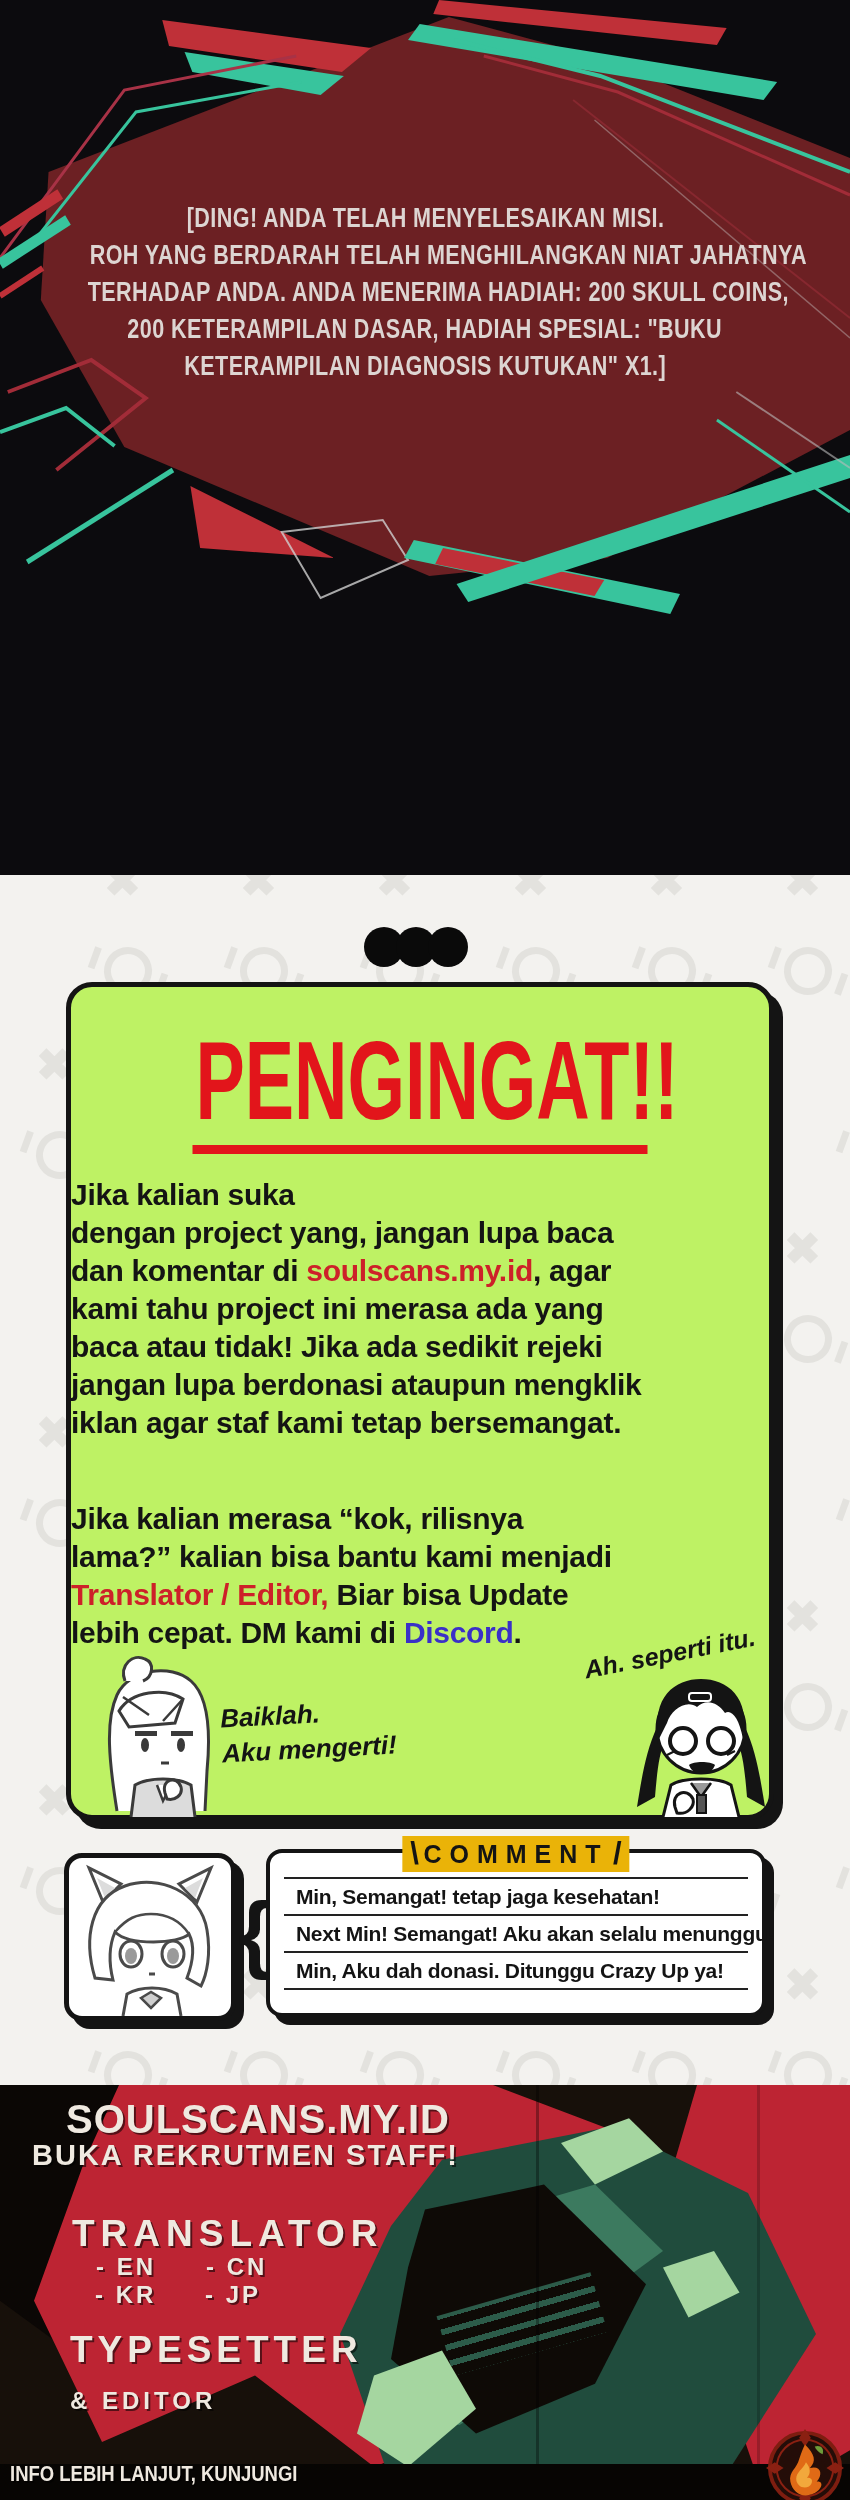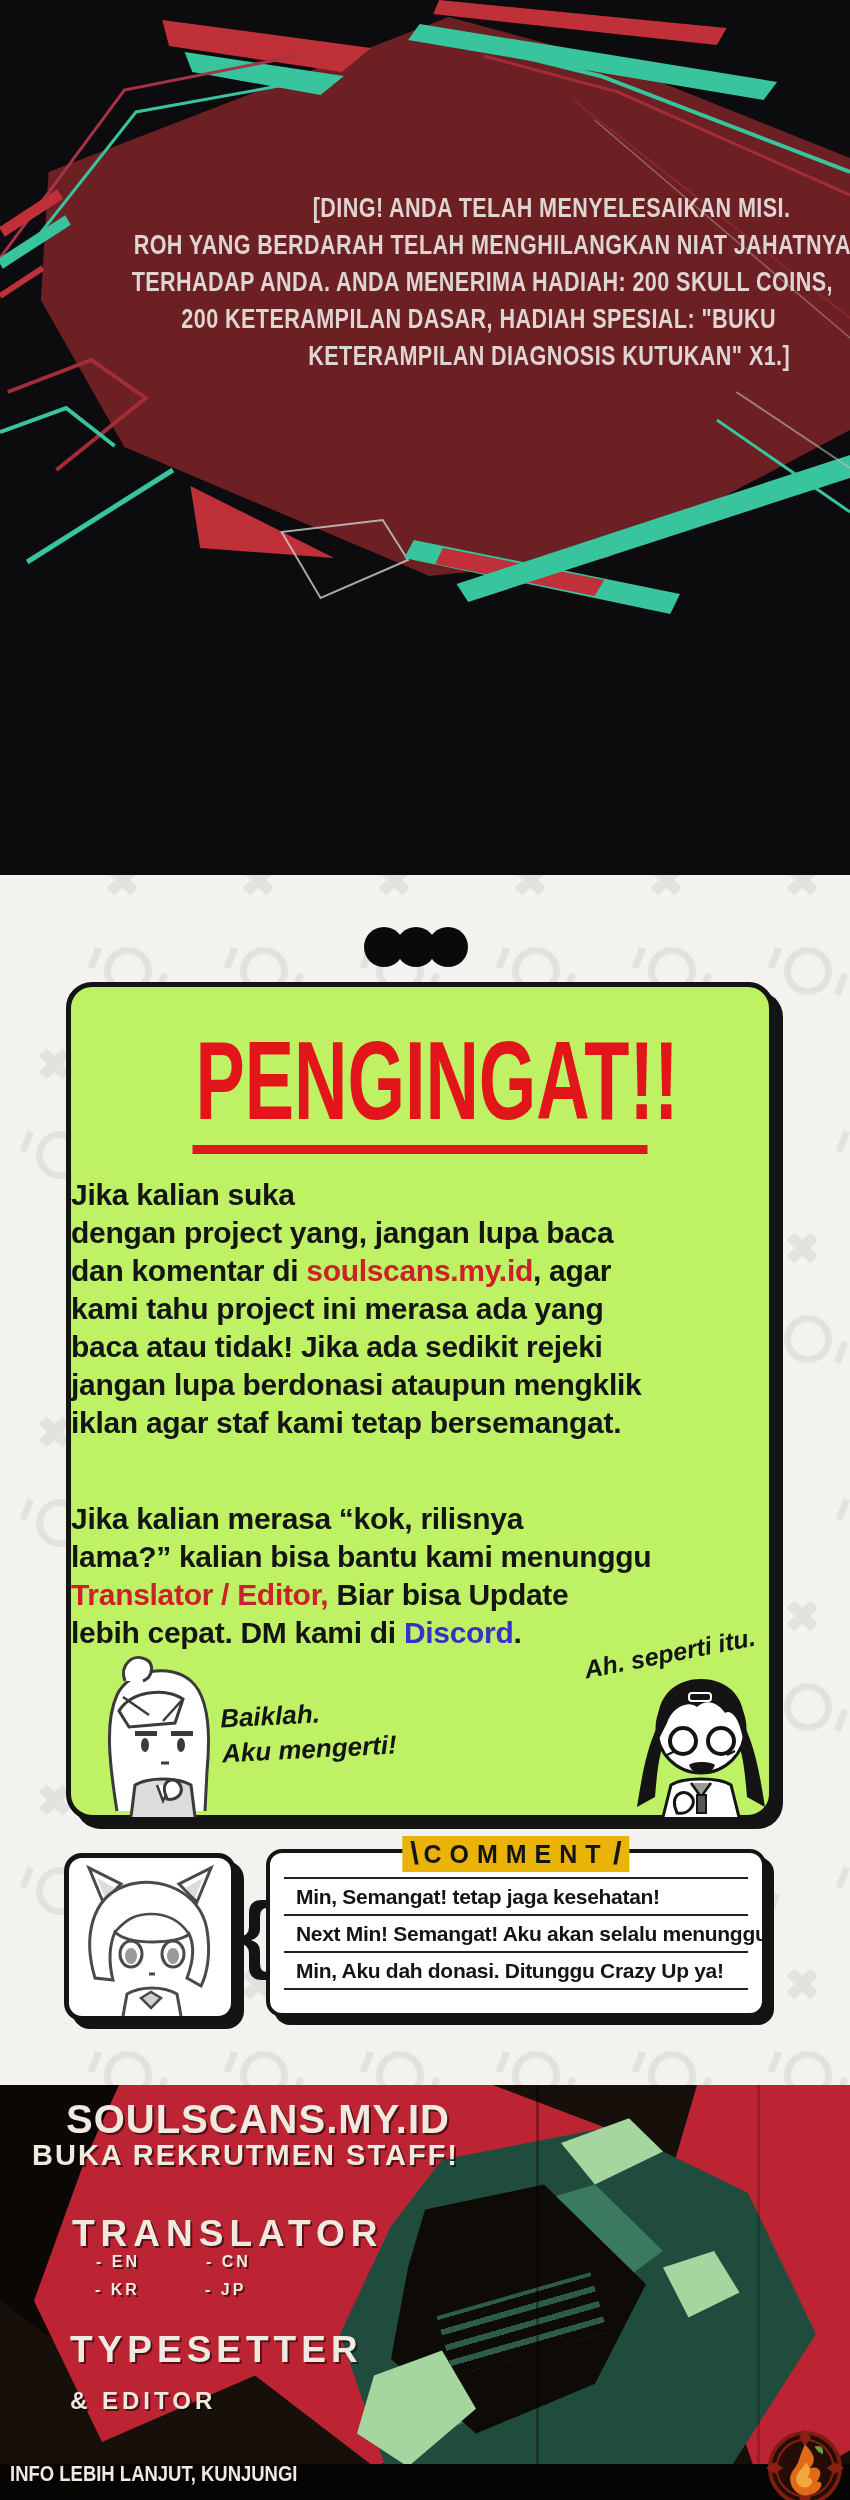--- a/index.html
+++ b/index.html
@@ -2,21 +2,21 @@
 <html><head>
 <meta charset="utf-8">
 <style>
   html,body{margin:0;padding:0;background:#555;}
   .page{position:relative;width:850px;height:2500px;margin:0 auto;overflow:hidden;
         font-family:"Liberation Sans",sans-serif;background:#f3f2ef;}
 
   
   .top{position:absolute;left:0;top:0;width:850px;height:875px;background:#0c0b0e;overflow:hidden;}
   .top svg{position:absolute;left:0;top:0;}
-  .sys-lines{position:absolute;left:0;right:0;top:190px;text-align:right;padding-left:44px;}
+  .sys-lines{position:absolute;left:0;right:0;top:200px;text-align:center;}
   .sys-line{height:37px;line-height:37px;color:#ddd5d2;font-weight:bold;font-size:27px;white-space:nowrap;}
   .cond{display:inline-block;transform:scaleX(.8);transform-origin:center;white-space:nowrap;letter-spacing:.5px;}
 
   
   .mid{position:absolute;left:0;top:875px;width:850px;height:1210px;background:#f3f2ef;overflow:hidden;}
   .pat{position:absolute;color:#e3e2de;z-index:0;}
   .pat-x{font-size:44px;font-weight:bold;}
   .pat-sym{width:34px;height:34px;border:7px solid #e3e2de;border-radius:50%;transform:rotate(-25deg);}
   .pat-sym::before{content:"";position:absolute;width:7px;height:22px;background:#e3e2de;left:-11px;top:-20px;transform:rotate(45deg);}
   .pat-sym::after{content:"";position:absolute;width:7px;height:22px;background:#e3e2de;right:-11px;bottom:-20px;transform:rotate(45deg);}
@@ -73,21 +73,21 @@
   .b-lt3{clip-path:polygon(78% 44%,84% 40%,87% 50%,81% 56%);background:#a5d6a0;}
   .b-sil{clip-path:polygon(50% 30%,64% 24%,76% 48%,70% 72%,56% 84%,46% 66%,48% 44%);background:#0e0a06;}
   .b-gun{position:absolute;left:52%;top:50%;width:160px;height:62px;
          background:repeating-linear-gradient(0deg,#0e0a06 0 10px,#2c5b49 10px 16px);transform:rotate(-16deg);}
   .crease{position:absolute;top:0;height:100%;width:3px;background:rgba(0,0,0,.32);}
   .btxt{position:absolute;color:#efe9e0;font-weight:bold;white-space:nowrap;
         text-shadow:2px 2px 0 rgba(0,0,0,.55);z-index:3;}
   .b-site{left:66px;top:12px;font-size:40px;letter-spacing:1px;}
   .b-recruit{left:32px;top:54px;font-size:29px;letter-spacing:2px;}
   .b-translator{left:72px;top:128px;font-size:37px;letter-spacing:6px;}
-  .b-lang{font-size:16px;letter-spacing:3px;}
+  .b-lang{font-size:24px;letter-spacing:3px;}
   .b-typesetter{left:70px;top:244px;font-size:37px;letter-spacing:5px;}
   .b-editor{left:70px;top:302px;font-size:24px;letter-spacing:4px;}
   .b-footerbar{position:absolute;left:0;bottom:0;width:100%;height:36px;background:#070503;z-index:2;}
   .b-footer{left:10px;top:376px;font-size:22px;z-index:3;}
   .cond3{display:inline-block;transform:scaleX(.84);transform-origin:left;white-space:nowrap;}
   .flame{position:absolute;left:766px;top:344px;width:78px;height:78px;z-index:3;}
 </style>
 </head>
 <body>
 
@@ -238,21 +238,21 @@
         <div class="pline">dengan project yang, jangan lupa baca</div>
         <div class="pline"><span>dan komentar di </span><span class="red-link">soulscans.my.id</span><span>, agar</span></div>
         <div class="pline">kami tahu project ini merasa ada yang</div>
         <div class="pline">baca atau tidak! Jika ada sedikit rejeki</div>
         <div class="pline">jangan lupa berdonasi ataupun mengklik</div>
         <div class="pline">iklan agar staf kami tetap bersemangat.</div>
       </div>
 
       <div class="para p2">
         <div class="pline">Jika kalian merasa “kok, rilisnya</div>
-        <div class="pline">lama?” kalian bisa bantu kami menunggu</div>
+        <div class="pline">lama?” kalian bisa bantu kami menjadi</div>
         <div class="pline"><span class="red-link">Translator / Editor,</span><span> Biar bisa Update</span></div>
         <div class="pline"><span>lebih cepat. DM kami di </span><span class="blue-link">Discord</span><span>.</span></div>
       </div>
 
       <div class="speech-left">
         <div>Baiklah.</div>
         <div>Aku mengerti!</div>
       </div>
       <div class="speech-right">Ah. seperti itu.</div>
 

